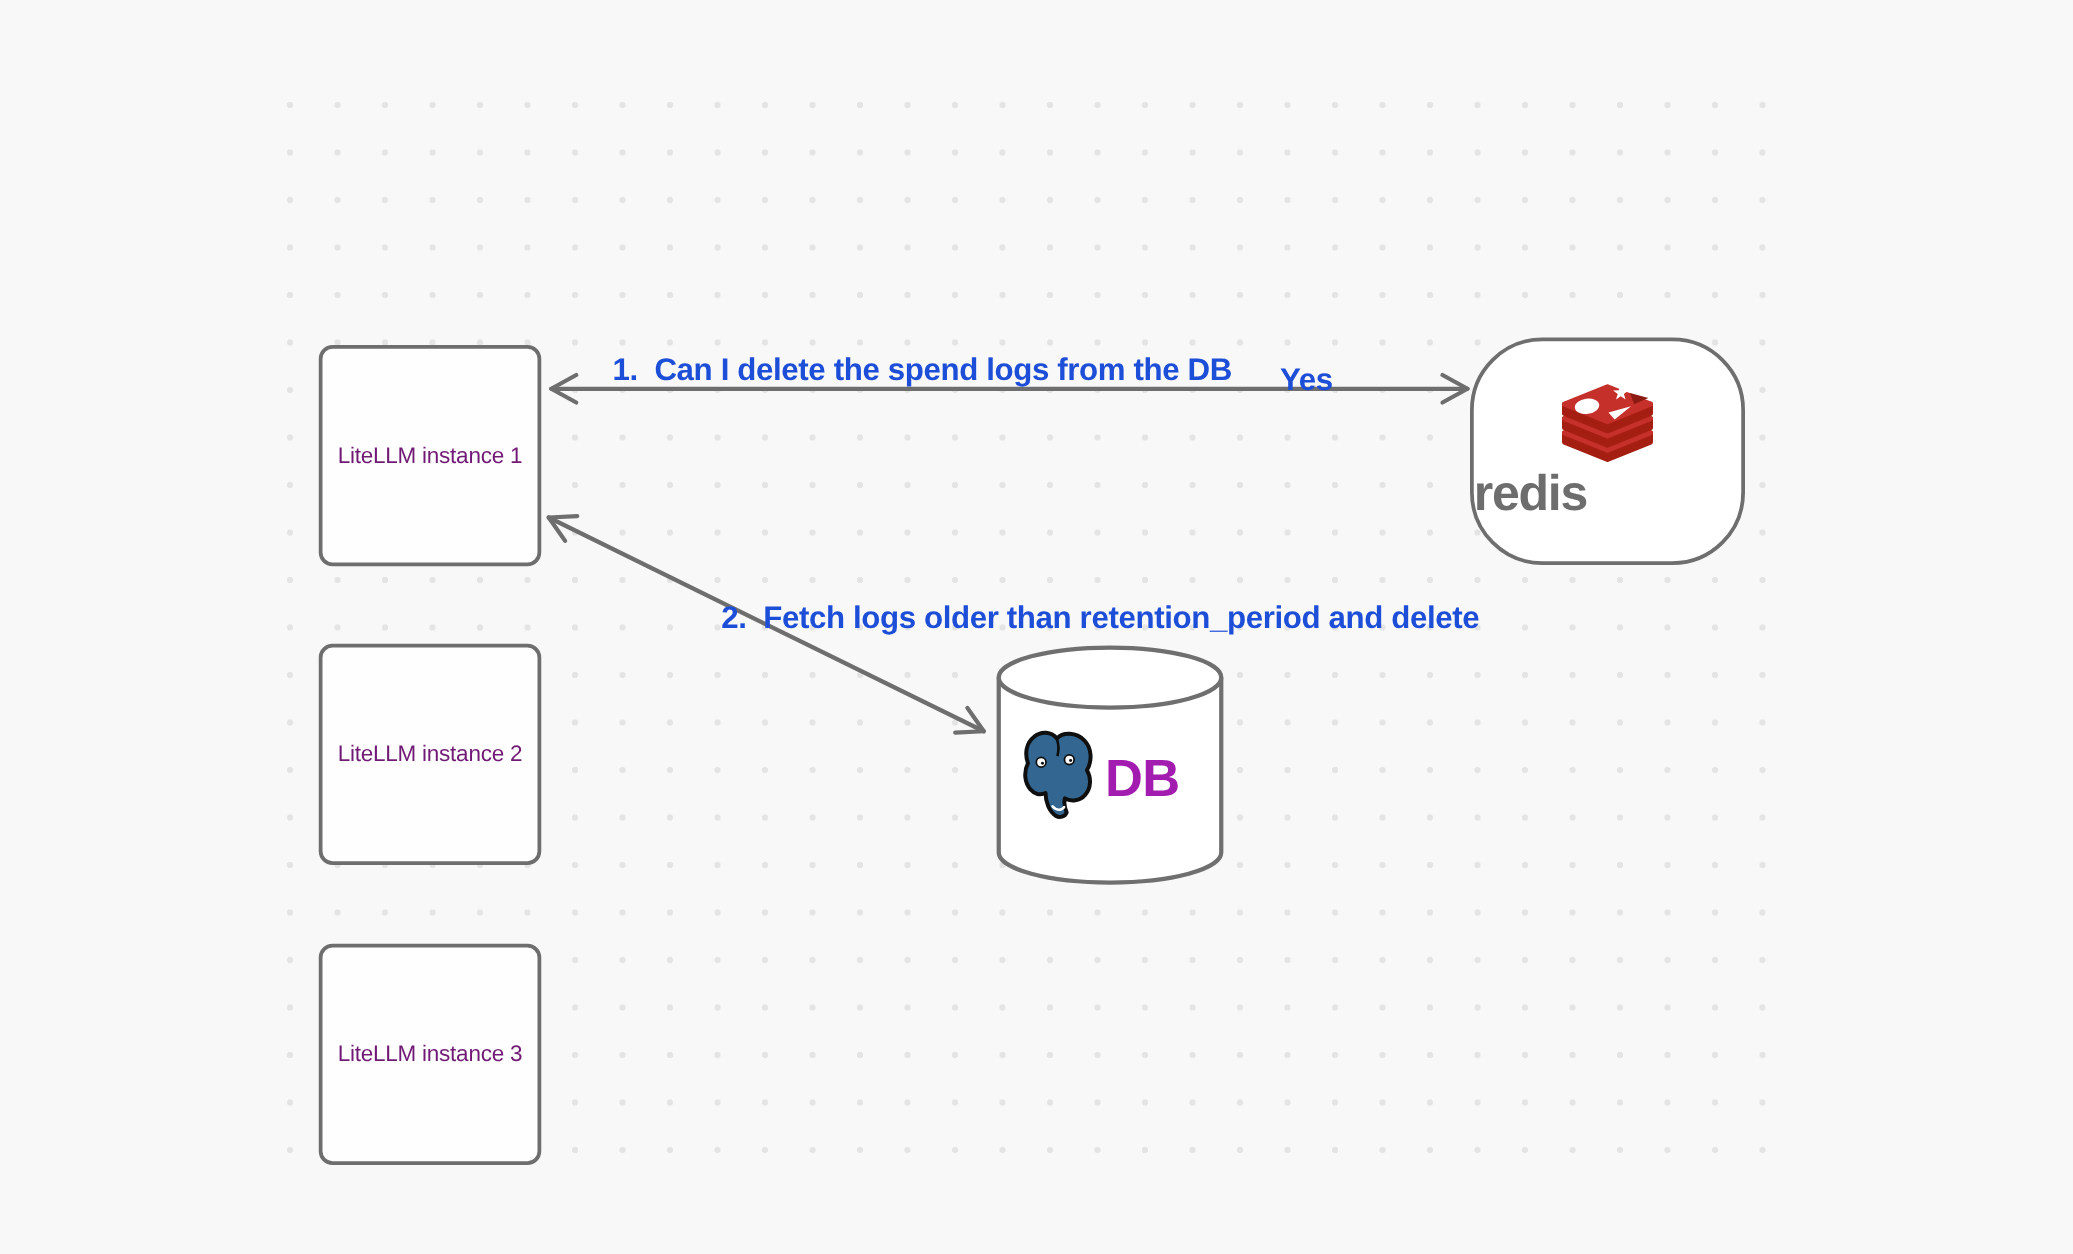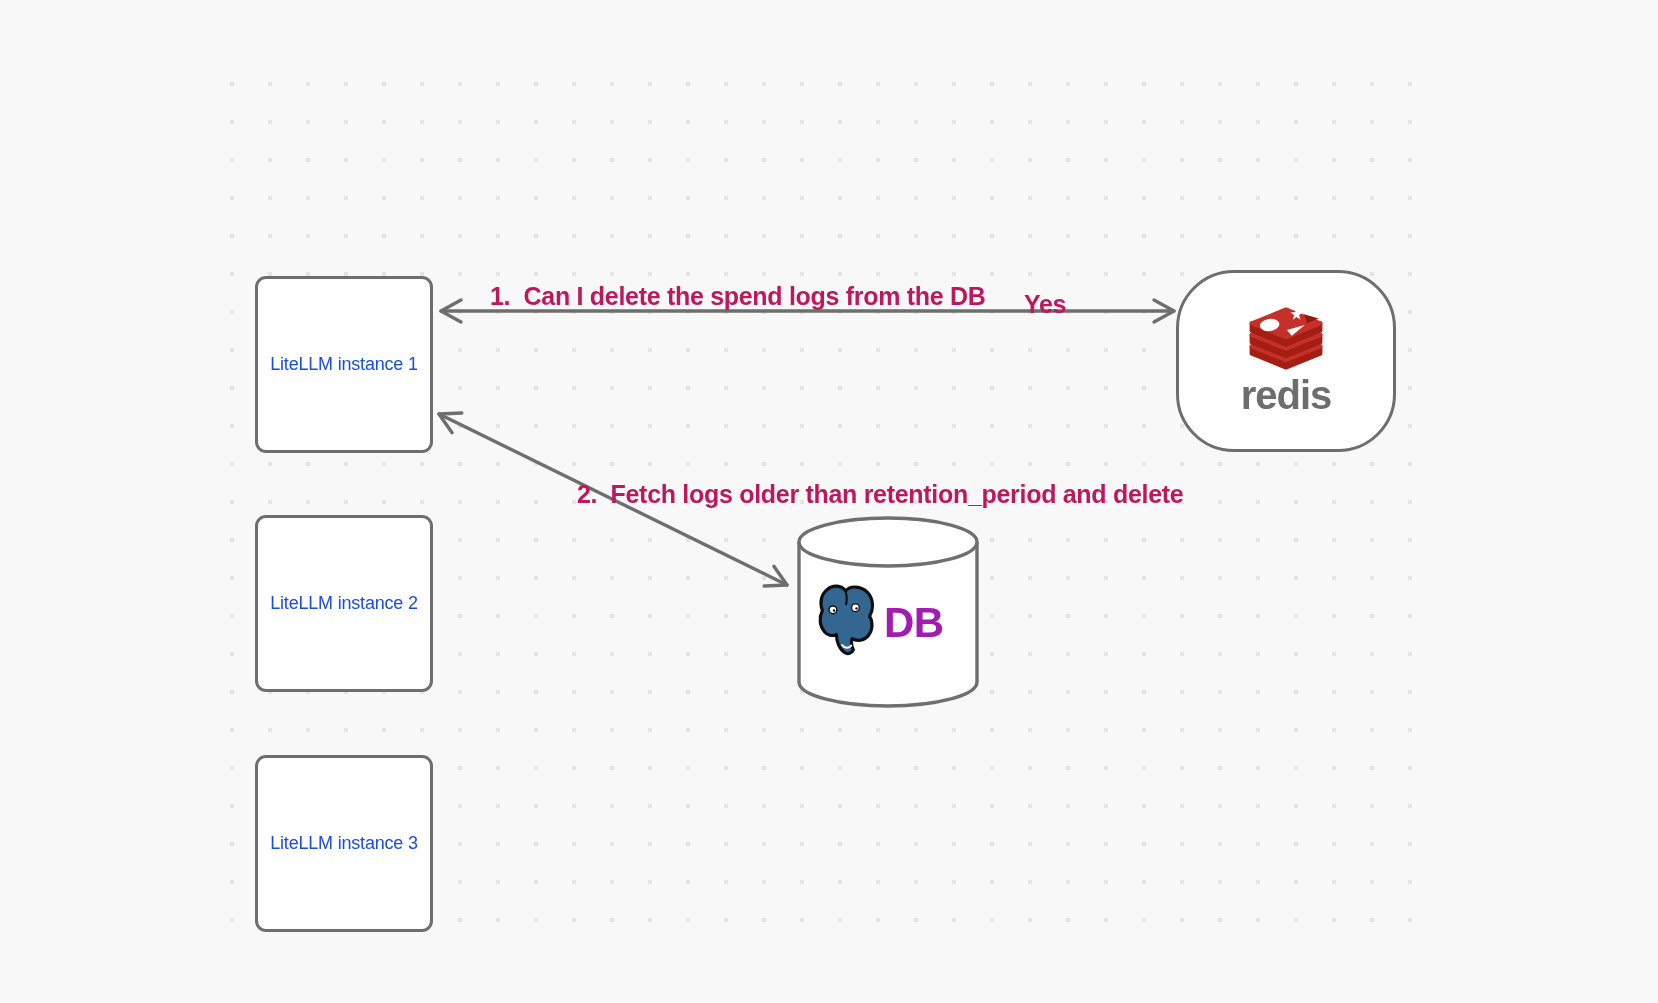--- a/index.html
+++ b/index.html
@@ -25,21 +25,21 @@
     left: 255px;
     width: 178px; height: 177px;
     background: #fefefe;
     border: 3.2px solid #6e6e6e;
     border-radius: 11px;
     display: flex; align-items: center; justify-content: center;
     box-sizing: border-box;
   }
   .node-box .node-label {
     font-size: 18px;
-    color: #1d4ed8;
+    color: #701a75;
     letter-spacing: -0.2px;
   }
   #box1 { top: 276px; }
   #box2 { top: 515px; justify-content: center; }
   #box3 { top: 755px; text-align: right; }
 
   .redis-node {
     position: absolute;
     left: 1176px; top: 270px;
     width: 220px; height: 182px;
@@ -49,36 +49,35 @@
     box-sizing: border-box;
   }
   .redis-logo {
     position: absolute;
     left: 50%; top: 34px;
     transform: translateX(-50%);
   }
   .redis-wordmark {
     position: absolute;
     left: 0; right: 0; top: 100px;
-    text-align: center;
     font-size: 40px;
     font-weight: bold;
     letter-spacing: -1px;
     color: #6d6d6d;
   }
 
   .svg-layer {
     position: absolute; left: 0; top: 0;
     width: 1658px; height: 1003px;
   }
   .edge-label {
     position: absolute;
     font-size: 25px;
     font-weight: bold;
-    color: #be185d;
+    color: #1d4ed8;
     letter-spacing: -0.3px;
     white-space: pre;
   }
   #edge1-label { left: 490px; top: 282px; }
   #edge1-reply { left: 1024px; top: 290px; }
   #edge2-label { left: 577px; top: 456px; margin-top: 24px; }
 
   .db-cylinder-svg { position: absolute; left: 795px; top: 512px; }
   .pg-elephant { position: absolute; left: 811px; top: 581px; }
   .db-label {

